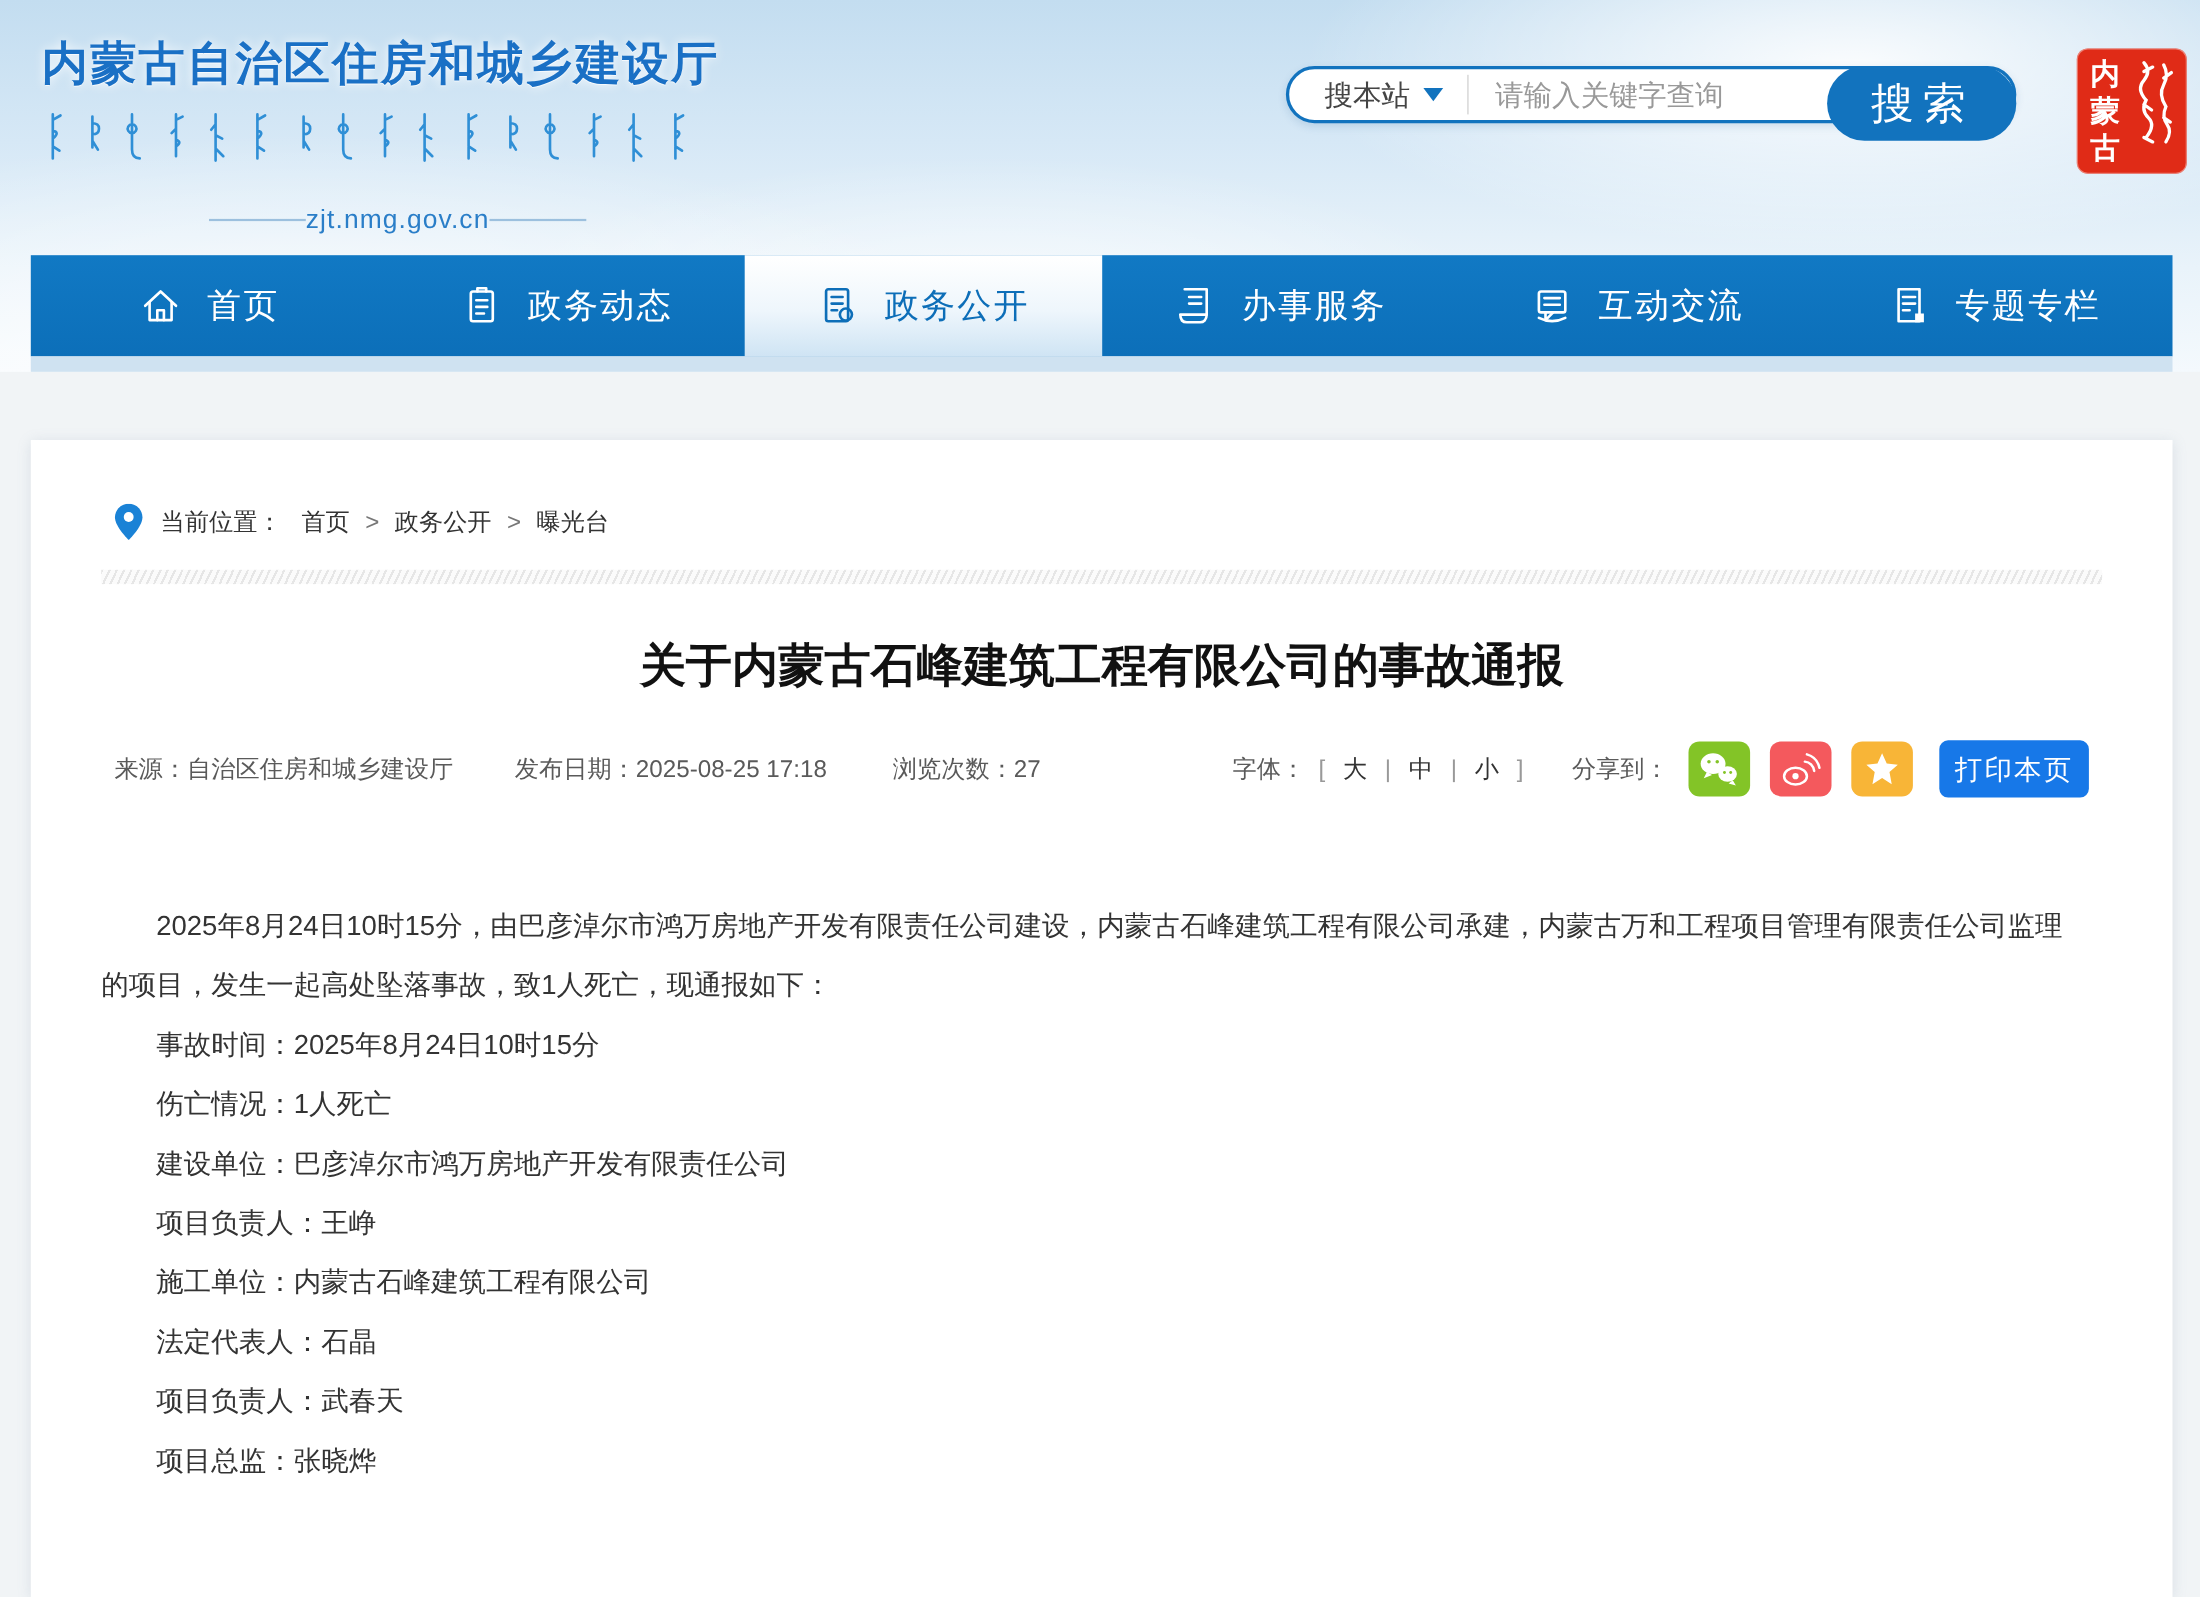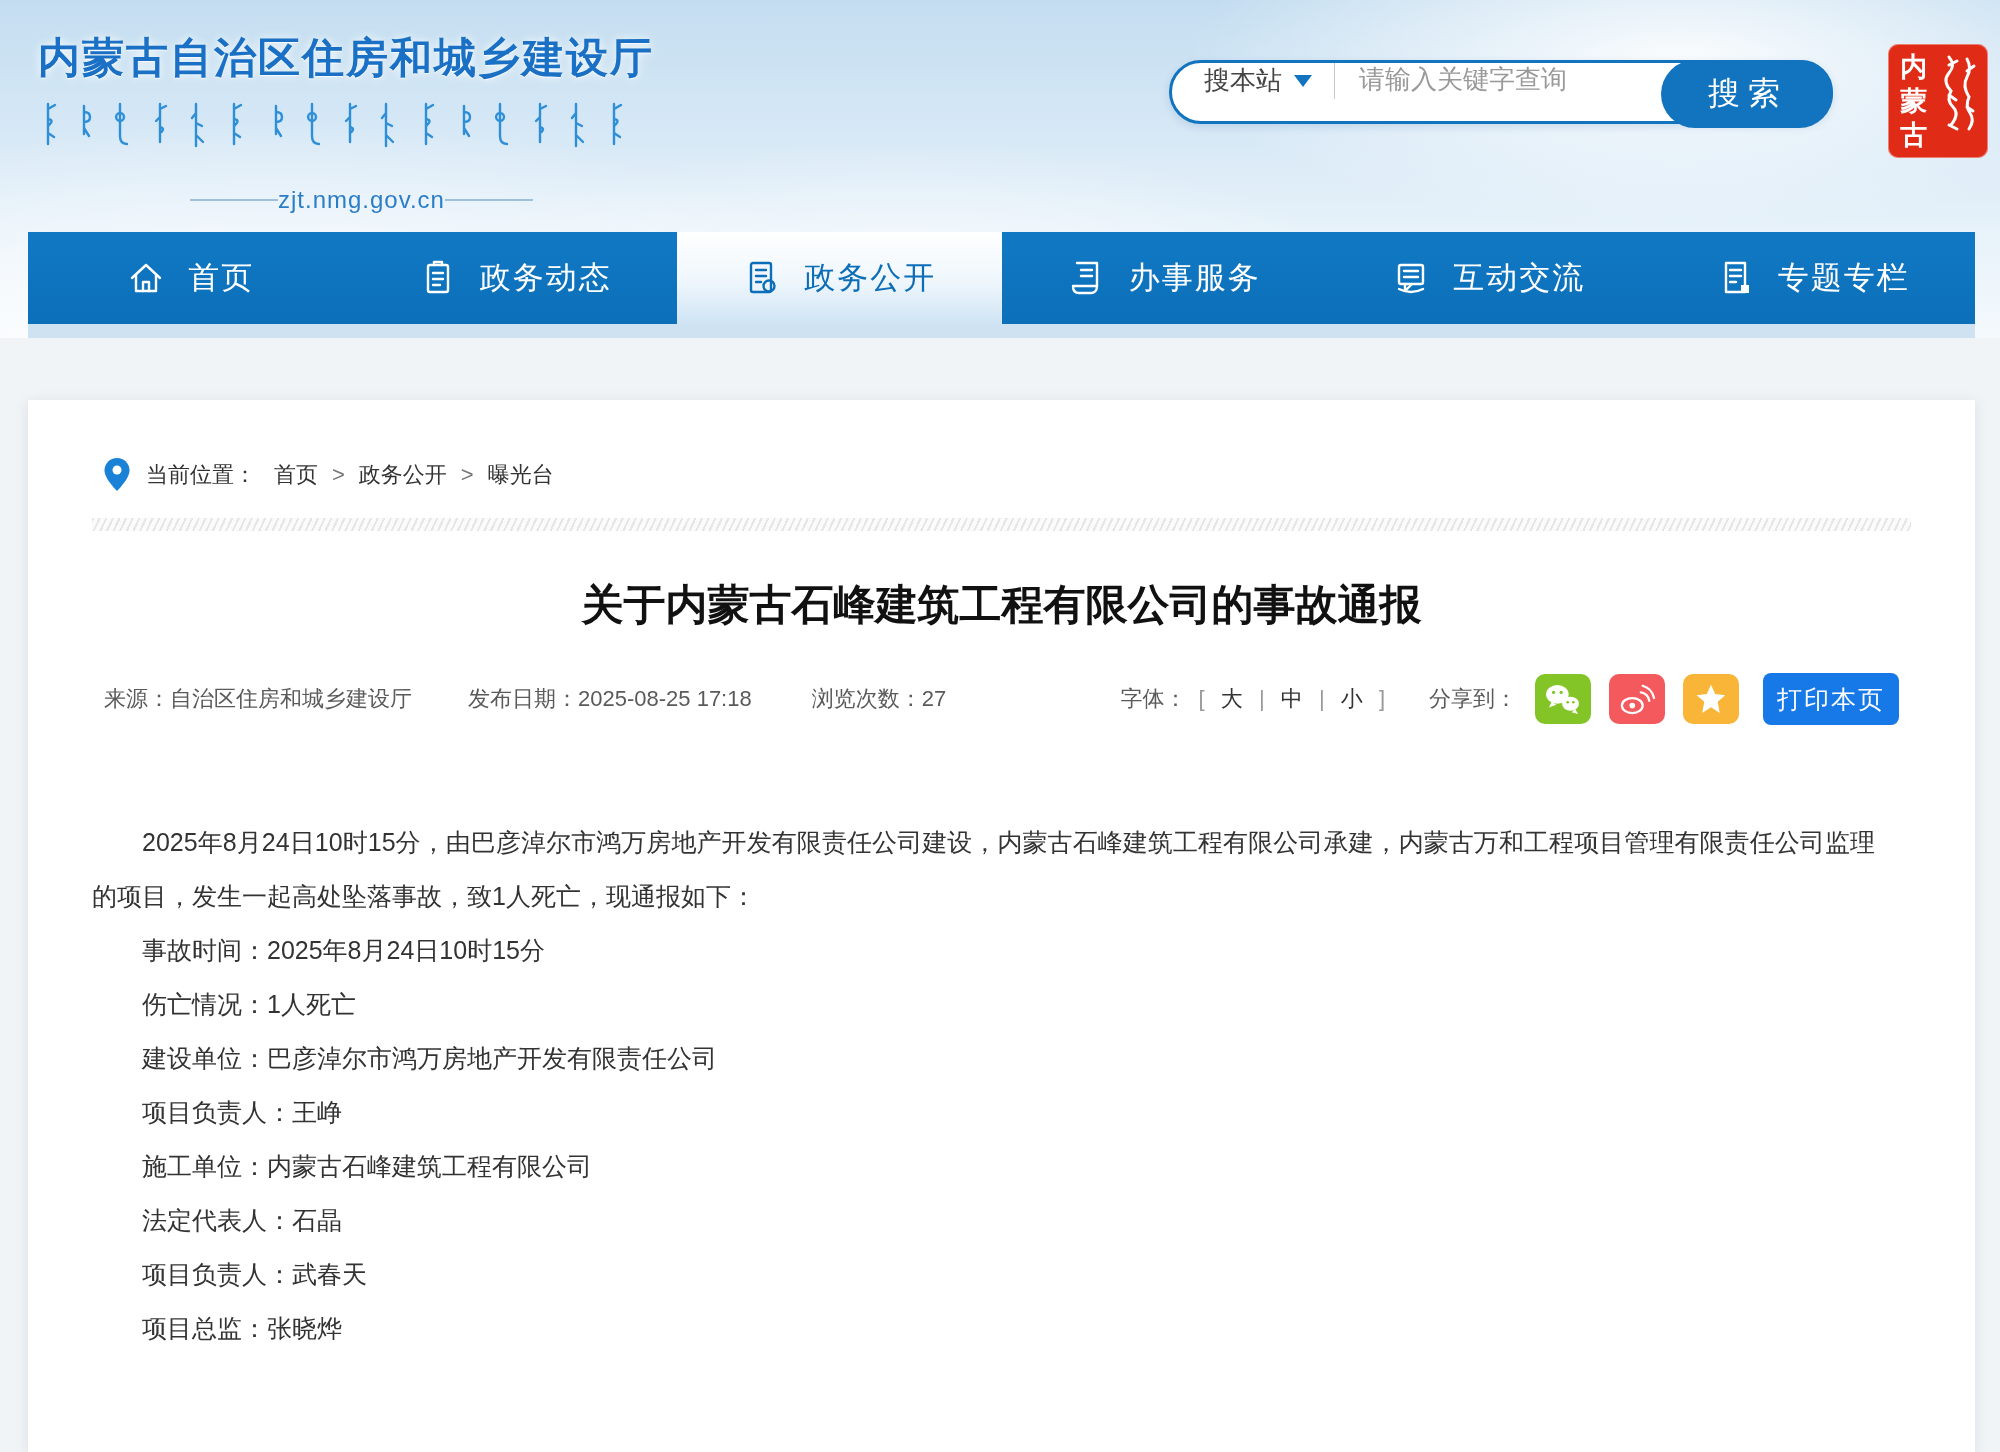--- a/index.html
+++ b/index.html
@@ -22,33 +22,33 @@
     position:absolute;left:38px;top:30px;
     font-size:42px;font-weight:bold;color:#1a70c5;letter-spacing:2px;
     text-shadow:0 0 10px rgba(255,255,255,.95),0 1px 0 rgba(255,255,255,.7);
   }
   .mongolian{position:absolute;left:44px;top:102px}
   .url-row{position:absolute;left:190px;top:186px;display:flex;align-items:center;}
   .url-row .line{width:88px;height:2px;background:#9cc0de}
   .url-text{color:#2a7ec8;font-size:24px;letter-spacing:1px}
   
   .search{
-    position:absolute;left:1169px;top:60px;width:664px;height:64px;
+    position:absolute;left:1169px;top:60px;width:664px;height:52px;
     border:3px solid #1273be;border-radius:36px;background:#fff;
-    display:flex;align-items:flex-start;box-sizing:border-box;
+    display:flex;align-items:center;box-sizing:border-box;
     box-shadow:0 3px 8px rgba(30,90,150,.15);
   }
   .search .scope{margin-left:32px;font-size:26px;color:#444;cursor:pointer;display:flex;align-items:center;gap:12px}
   .caret{width:0;height:0;border-left:9px solid transparent;border-right:9px solid transparent;border-top:12px solid #1273be}
   .search .vdiv{width:1px;height:36px;background:#c9c9c9;margin:0 22px}
   .search input{border:0;outline:0;font-size:26px;color:#333;background:transparent;width:330px}
   .search input::placeholder{color:#999}
   .search-btn{
     position:absolute;right:-3px;top:-3px;height:68px;width:172px;border:0;cursor:pointer;
-    border-radius:36px;background:#1273be;color:#fff;font-size:32px;letter-spacing:8px;
+    border-radius:36px;background:#1273be;color:#fff;font-size:39px;letter-spacing:8px;
     display:flex;align-items:center;justify-content:center;padding-left:8px;box-sizing:border-box;
     font-family:inherit;
   }
   
   .seal{
     position:absolute;left:1888px;top:44px;width:100px;height:114px;
     background:#e02b17;border-radius:10px;box-shadow:0 0 0 1px rgba(255,255,255,.4) inset;
     display:flex;align-items:center;justify-content:space-evenly;box-sizing:border-box;padding:4px 2px;
   }
   .seal .cn{color:#fff;font-size:27px;font-weight:bold;line-height:34px;text-align:center;width:34px}

